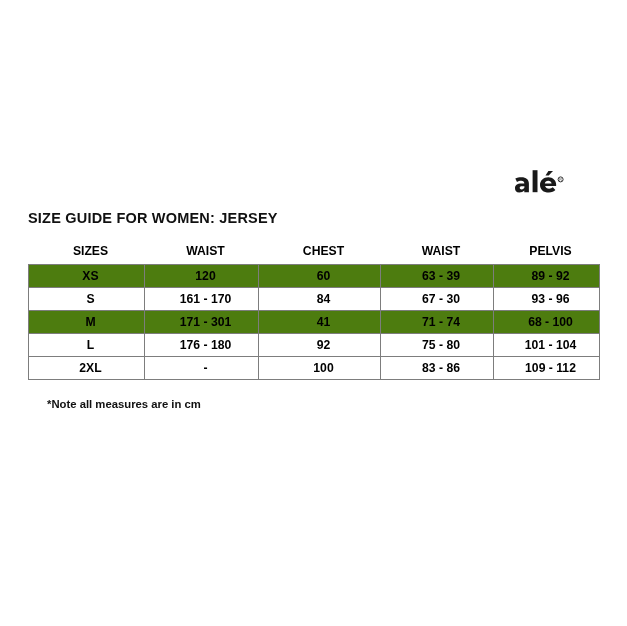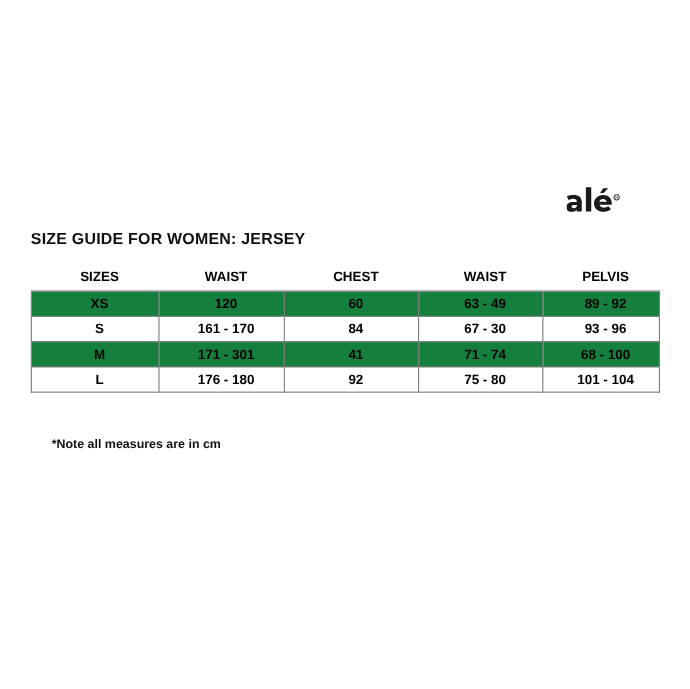--- a/index.html
+++ b/index.html
@@ -71,21 +71,21 @@
   table.sizes thead th {
     border-top: none;
     border-left: none;
     border-right: none;
     border-bottom: 1px solid #7d7d7d;
     background: #ffffff;
     font-size: 12.2px;
     padding-bottom: 5px;
   }
   table.sizes tbody tr.shaded td {
-    background: #15803d;
+    background: #4d7c0f;
   }
   table.sizes tbody tr.plain td {
     background: #ffffff;
   }
   .note {
     position: absolute;
     left: 47px;
     top: 398px;
     font-size: 11.3px;
     font-weight: bold;
@@ -132,21 +132,21 @@
         <th>CHEST</th>
         <th>WAIST</th>
         <th>PELVIS</th>
       </tr>
     </thead>
     <tbody>
       <tr class="shaded">
         <td>XS</td>
         <td>120</td>
         <td>60</td>
-        <td>63 - 49</td>
+        <td>63 - 39</td>
         <td>89 - 92</td>
       </tr>
       <tr class="plain">
         <td>S</td>
         <td>161 - 170</td>
         <td>84</td>
         <td>67 - 30</td>
         <td>93 - 96</td>
       </tr>
       <tr class="shaded">
@@ -156,18 +156,25 @@
         <td>71 - 74</td>
         <td>68 - 100</td>
       </tr>
       <tr class="plain">
         <td>L</td>
         <td>176 - 180</td>
         <td>92</td>
         <td>75 - 80</td>
         <td>101 - 104</td>
       </tr>
+      <tr class="plain">
+        <td>2XL</td>
+        <td>-</td>
+        <td>100</td>
+        <td>83 - 86</td>
+        <td>109 - 112</td>
+      </tr>
     </tbody>
   </table>
 
   <div class="note">*Note all measures are in cm</div>
 
 </div>
 
 </body></html>

